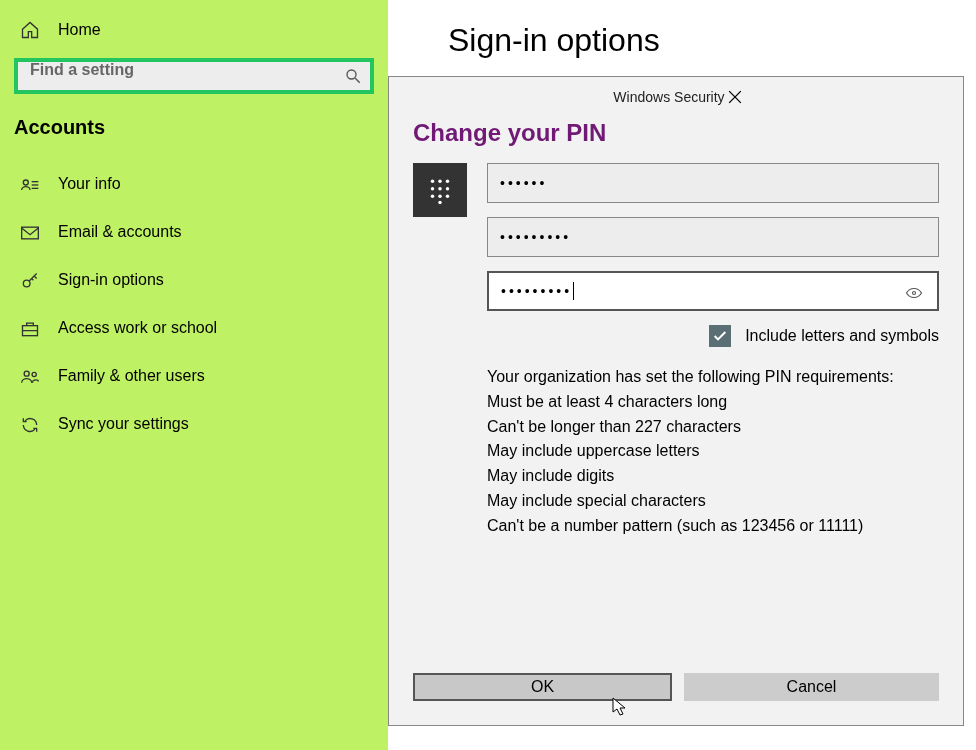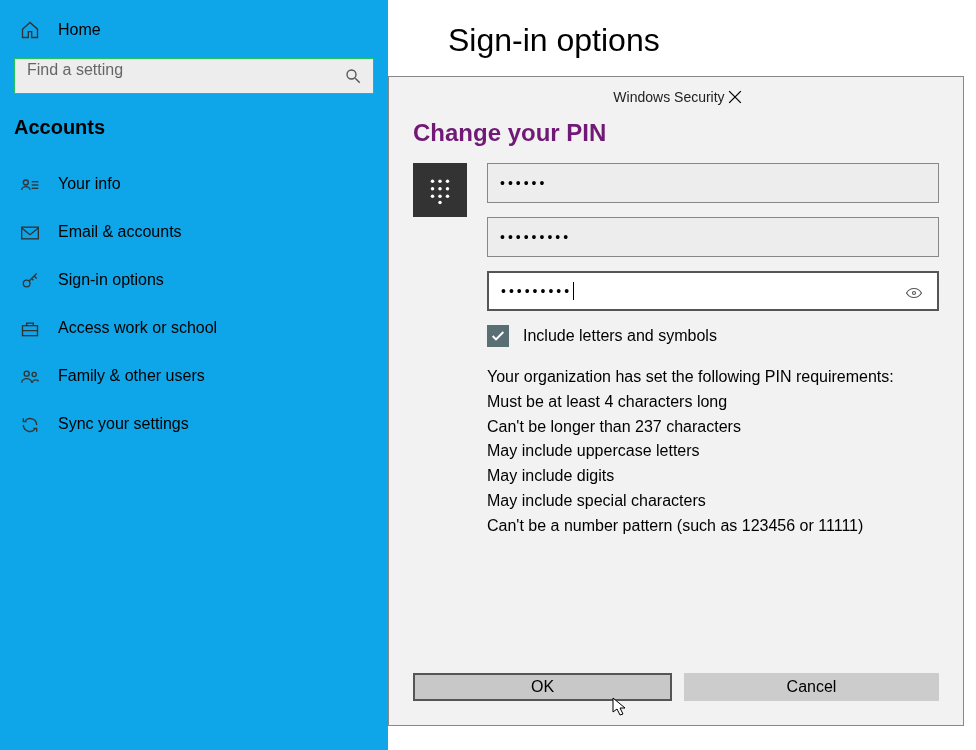--- a/index.html
+++ b/index.html
@@ -1,29 +1,29 @@
 <!DOCTYPE html>
 <html><head>
 <meta charset="utf-8">
 <style>
 * { box-sizing: border-box; margin: 0; padding: 0; font-family: "Segoe UI", sans-serif; }
 body { width: 976px; height: 750px; background: #fff; overflow: hidden; position: relative; }
 
 .app { display: flex; width: 100%; height: 100%; }
 
 
-.sidebar { width: 388px; height: 100%; background: #0ea5e9; padding-top: 20px; }
+.sidebar { width: 388px; height: 100%; background: #bef264; padding-top: 20px; }
 .home-row { display: flex; align-items: center; padding: 0 20px 18px 20px; cursor: pointer; }
 .home-row .icon { width: 20px; height: 20px; margin-right: 18px; color: #333; }
 .home-row .label { font-size: 16px; color: #000; }
 
 .search-wrap { margin: 0 14px 22px 14px; position: relative; }
 .search-input {
-  width: 100%; height: 36px; border: 1px solid #22c55e; background: #ededed;
-  padding: 0 40px 12px 12px; font-size: 16px; color: #555;
+  width: 100%; height: 36px; border: 4px solid #22c55e; background: #ededed;
+  padding: 0 40px 12px 12px; font-size: 16px; color: #555; font-weight: bold;
 }
 .search-input::placeholder { color: #666; }
 .search-icon { position: absolute; right: 12px; top: 9px; width: 18px; height: 18px; color: #555; }
 
 .section-title { font-size: 20px; font-weight: 600; padding: 0 14px 22px 14px; color: #000; }
 
 .nav-item { display: flex; align-items: flex-start; padding: 14px 20px; cursor: pointer; }
 .nav-item .icon { width: 20px; height: 20px; margin-right: 18px; color: #333; flex-shrink: 0; }
 .nav-item .label { font-size: 16px; color: #000; }
 
@@ -52,21 +52,21 @@
 .fields { flex: 1; }
 
 .pin-field {
   width: 100%; height: 40px; border: 1px solid #888; background: #ededed;
   padding: 0 12px; margin-bottom: 14px; font-size: 14px; letter-spacing: 3px;
   display: flex; align-items: center; position: relative;
 }
 .pin-field.focused { background: #fff; border: 2px solid #555; }
 .reveal-icon { position: absolute; right: 14px; top: 11px; width: 18px; height: 18px; color: #555; }
 
-.checkbox-row { display: flex; align-items: center; margin: 8px 0 18px 0; }
+.checkbox-row { display: flex; align-items: center; margin: 8px 0 18px 0; justify-content: flex-end; }
 .checkbox {
   width: 22px; height: 22px; background: #5a6f74; margin-right: 14px;
   display: flex; align-items: center; justify-content: center; color: #fff;
 }
 .checkbox-label { font-size: 16px; color: #000; }
 
 .requirements { font-size: 16px; line-height: 1.55; color: #000; }
 
 .dialog-buttons {
   position: absolute; bottom: 24px; left: 24px; right: 24px;
@@ -228,21 +228,21 @@
           <svg viewBox="0 0 24 24" width="16" height="16" stroke="#fff" stroke-width="3" fill="none">
               <path d="M4 12l5 5L20 6"></path>
             </svg>
         </span>
         <span class="checkbox-label">Include letters and symbols</span>
       </div>
 
       <div class="requirements">
         <div>Your organization has set the following PIN requirements:</div>
         <div>Must be at least 4 characters long</div>
-        <div>Can't be longer than 237 characters</div>
+        <div>Can't be longer than 227 characters</div>
         <div>May include uppercase letters</div>
         <div>May include digits</div>
         <div>May include special characters</div>
         <div>Can't be a number pattern (such as 123456 or 11111)</div>
       </div>
     </div>
   </div>
 
   <div class="dialog-buttons">
     <button class="btn primary">OK</button>

